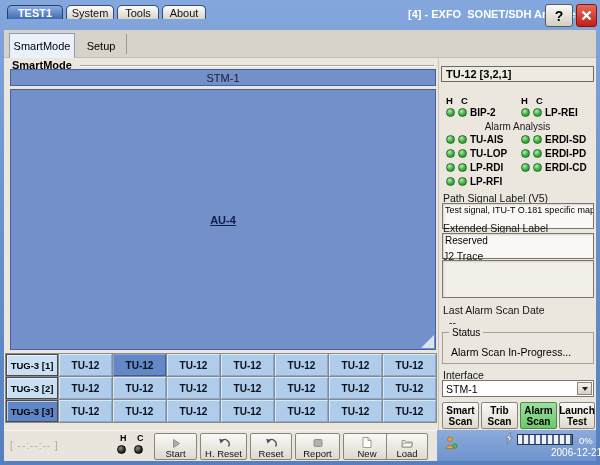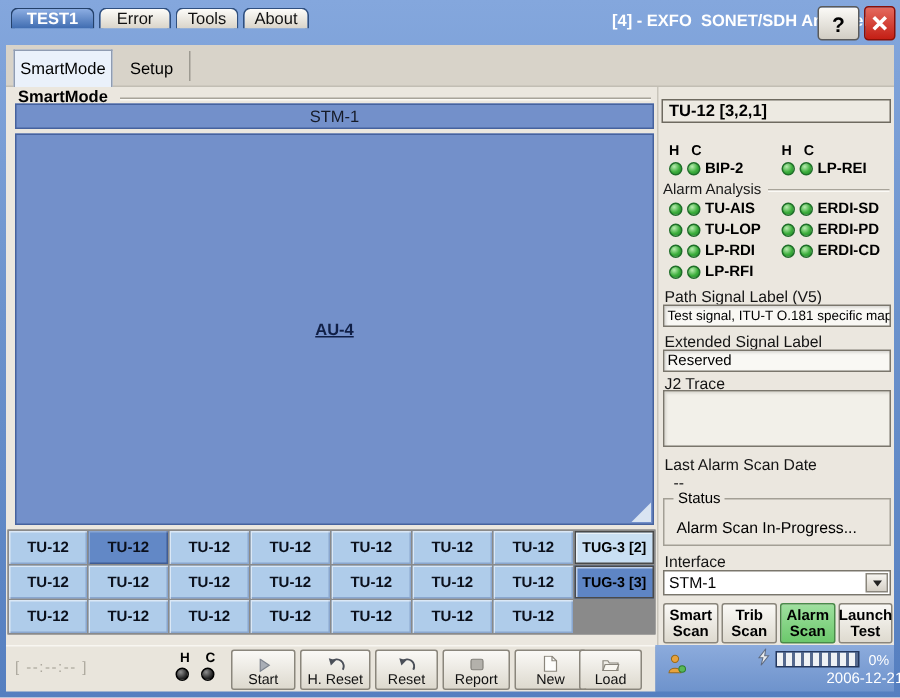--- a/index.html
+++ b/index.html
@@ -47,21 +47,21 @@
   
   #rpanel { position:absolute; left:434px; top:0; width:158px; height:372px; border-left:1px solid #c9c5bb; }
   #sel-path { position:absolute; left:2px; top:8px; width:153px; height:16px; border:1px solid #6e6a60; background:#edeae2; font-weight:bold; font-size:11px; padding:1px 4px; }
   .sect { position:absolute; left:3px; right:3px; display:flex; align-items:center; gap:4px; font-size:10px; color:#1a1a1a; }
   .sect .line { flex:1; height:2px; border-top:1px solid #a8a49a; border-bottom:1px solid #fbfaf6; margin-top:1px; }
   .led { display:inline-block; width:9px; height:9px; border-radius:50%; border:1px solid #1e6e28; background:radial-gradient(circle at 35% 30%, #b9ecb0, #3cae3c 55%, #23862f); }
   .led.dark { border-color:#000; background:radial-gradient(circle at 35% 30%, #909090, #2a2a2a 60%, #000); }
   .ledrow { position:absolute; display:flex; align-items:center; gap:3px; font-size:10px; font-weight:bold;text-align:center; }
   .hc { position:absolute; font-size:9.5px; font-weight:bold; display:flex; gap:8px; }
   .flabel { position:absolute; left:4px; font-size:10.5px; color:#141414; }
-  .field { position:absolute; left:3px; width:152px; height:15px; background:#f9f8f4; border:1px solid #7a766c; box-shadow:inset 1px 1px 2px rgba(0,0,0,.15); font-size:9px; padding:1px 2px; white-space:nowrap; overflow:hidden; }
+  .field { position:absolute; left:3px; width:152px; height:26px; background:#f9f8f4; border:1px solid #7a766c; box-shadow:inset 1px 1px 2px rgba(0,0,0,.15); font-size:9px; padding:1px 2px; white-space:nowrap; overflow:hidden; }
   #j2-box { position:absolute; left:3px; top:202px; width:152px; height:38px; background:#f2f0e9; border:1px solid #7a766c; box-shadow:inset 1px 1px 2px rgba(0,0,0,.12); }
   #status-box { position:absolute; left:3px; top:274px; width:152px; height:32px; border:1px solid #a39f95; }
   #status-box .glabel { position:absolute; left:6px; top:-6px; background:#ebe7df; padding:0 3px; font-size:10px; }
   #status-text { position:absolute; left:8px; top:13px; font-size:10.5px; }
   #iface-select { position:absolute; left:3px; top:322px; width:152px; height:17px; background:#fff; border:1px solid #7a766c; font-size:10.5px; padding:1px 3px; display:flex; align-items:center; }
   #iface-btn { position:absolute; right:1px; top:1px; width:15px; height:13px; background:linear-gradient(#f6f4ef,#d5d0c6); border:1px solid #8a867c; display:flex; align-items:center; justify-content:center; }
   .arrow-down { width:0; height:0; border-left:3.5px solid transparent; border-right:3.5px solid transparent; border-top:4.5px solid #222; }
   .scanbtn { position:absolute; top:344px; width:37px; height:27px; border:1px solid #8a867c; border-radius:2px; background:linear-gradient(#faf9f6,#dedacf); display:flex; flex-direction:column; align-items:center; justify-content:center; line-height:11px; font-size:10px; font-weight:600; }
   .scanbtn.green { background:linear-gradient(#9fe09f,#6cc86c); border-color:#4a8a4a; }
   
@@ -77,21 +77,21 @@
   #pct { position:absolute; left:142px; top:5px; color:#fff; font-size:9.5px; }
   #dtime { position:absolute; left:70px; top:17px; color:#fff; font-size:10px; white-space:nowrap;margin-left:44px; }
 </style>
 </head>
 <body>
 
 <div id="win">
 
   <div id="titlebar">
     <div class="maintab sel" style="left:7px;width:56px;">TEST1</div>
-    <div class="maintab" style="left:66px;width:48px;">Error</div>
+    <div class="maintab" style="left:66px;width:48px;">System</div>
     <div class="maintab" style="left:117px;width:42px;">Tools</div>
     <div class="maintab" style="left:162px;width:44px;">About</div>
     <div id="win-title">[4] - EXFO  SONET/SDH Analyzer</div>
     <div class="capbtn" id="btn-help" style="left:545px;width:28px;">
       <span>?</span>
     </div>
     <div class="capbtn" id="btn-close" style="left:576px;width:21px;">
       <svg width="11" height="11" viewBox="0 0 11 11">
           <path d="M1.5 1.5 L9.5 9.5 M9.5 1.5 L1.5 9.5" stroke="#fff" stroke-width="2.4"></path>
         </svg>
@@ -110,20 +110,21 @@
 
     <div id="stm-bar" class="bluebox">STM-1</div>
 
     <div id="au-box" class="bluebox">
       <span id="au-link">AU-4</span>
       <div id="au-corner"></div>
     </div>
 
     <div id="tu-grid">
 
+      <div class="tugbtn">TUG-3 [1]</div>
       <div class="cell">TU-12</div>
       <div class="cell sel">TU-12</div>
       <div class="cell">TU-12</div>
       <div class="cell">TU-12</div>
       <div class="cell">TU-12</div>
       <div class="cell">TU-12</div>
       <div class="cell">TU-12</div>
 
       <div class="tugbtn">TUG-3 [2]</div>
       <div class="cell">TU-12</div>
@@ -159,21 +160,21 @@
         <span class="led"></span>
           <span class="led"></span>
         <span>BIP-2</span>
       </div>
       <div class="ledrow" style="left:82px;top:49px;">
         <span class="led"></span>
           <span class="led"></span>
         <span>LP-REI</span>
       </div>
 
-      <div class="sect" style="top:63px;">
+      <div class="sect" style="top:63px;flex-direction:column;">
         <span>Alarm Analysis</span>
           <span class="line"></span>
       </div>
       <div class="ledrow" style="left:7px;top:76px;">
         <span class="led"></span>
           <span class="led"></span>
         <span>TU-AIS</span>
       </div>
       <div class="ledrow" style="left:82px;top:76px;">
         <span class="led"></span>

